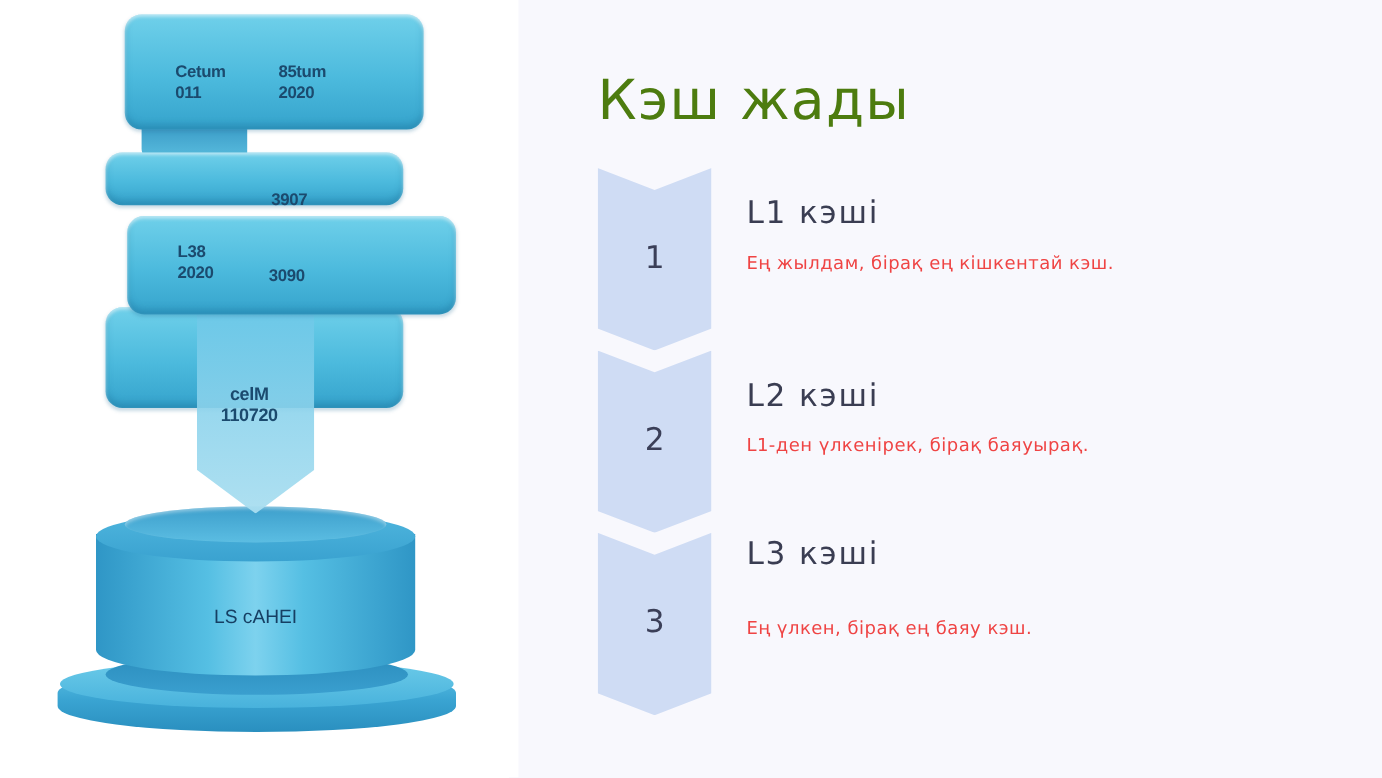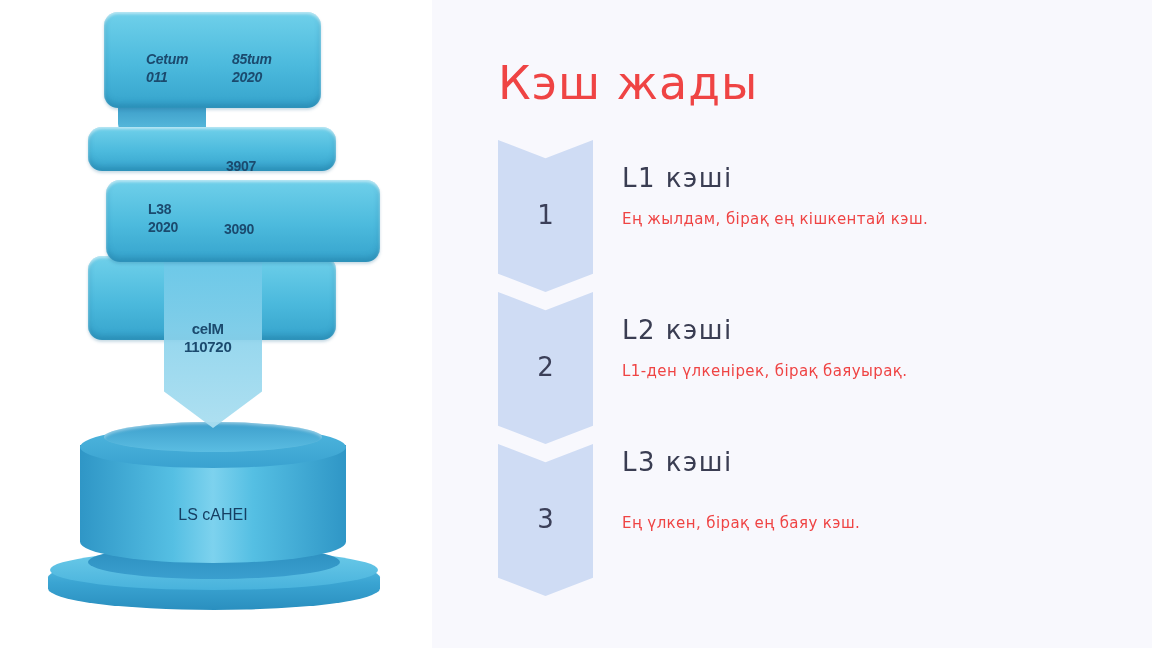--- a/index.html
+++ b/index.html
@@ -69,21 +69,21 @@
     background: linear-gradient(180deg, #3d9fcc, #5bbde2);
     box-shadow: inset 0 2px 3px rgba(255,255,255,0.4);
   }
   .cyl-label {
     position: absolute; left: 80px; top: 506px; width: 266px; text-align: center;
     font-family: "Liberation Sans", sans-serif; font-weight: normal; font-size: 16px; color: #163f63;
   }
 
   .title {
     position: absolute; left: 498px; top: 56px;
-    font-size: 46px; color: #ef4444; font-weight: normal; letter-spacing: 1px;
+    font-size: 46px; color: #4d7c0f; font-weight: normal; letter-spacing: 1px;
   }
   .chevron {
     position: absolute; left: 498px; width: 95px; height: 152px;
     background: #cfdcf4;
     clip-path: polygon(0 0, 50% 12%, 100% 0, 100% 88%, 50% 100%, 0 88%);
   }
   .chev-num {
     position: absolute; left: 498px; width: 95px; text-align: center;
     font-size: 26px; color: #3b3f58;
   }
@@ -120,21 +120,21 @@
   <div class="block" style="left:106px; top:180px; width:274px; height:82px;">
     <div class="blk-text" style="left:42px; top:20px;">L38
 2020</div>
     <div class="blk-text" style="left:118px; top:40px;">3090</div>
   </div>
 
   <div class="block" style="left:88px; top:127px; width:248px; height:44px;">
     <div class="blk-text" style="left:138px; top:30px;">3907</div>
   </div>
 
-  <div class="block" style="left:104px; top:12px; width:217px; height:96px;font-style:italic;">
+  <div class="block" style="left:104px; top:12px; width:249px; height:96px;">
     <div class="blk-text" style="left:42px; top:38px;">Cetum
 011</div>
     <div class="blk-text" style="left:128px; top:38px;">85tum
 2020</div>
   </div>
 </div>
 
 <h1 class="title">Кэш жады</h1>
 
 <div class="chevron" style="top:140px;"></div>

